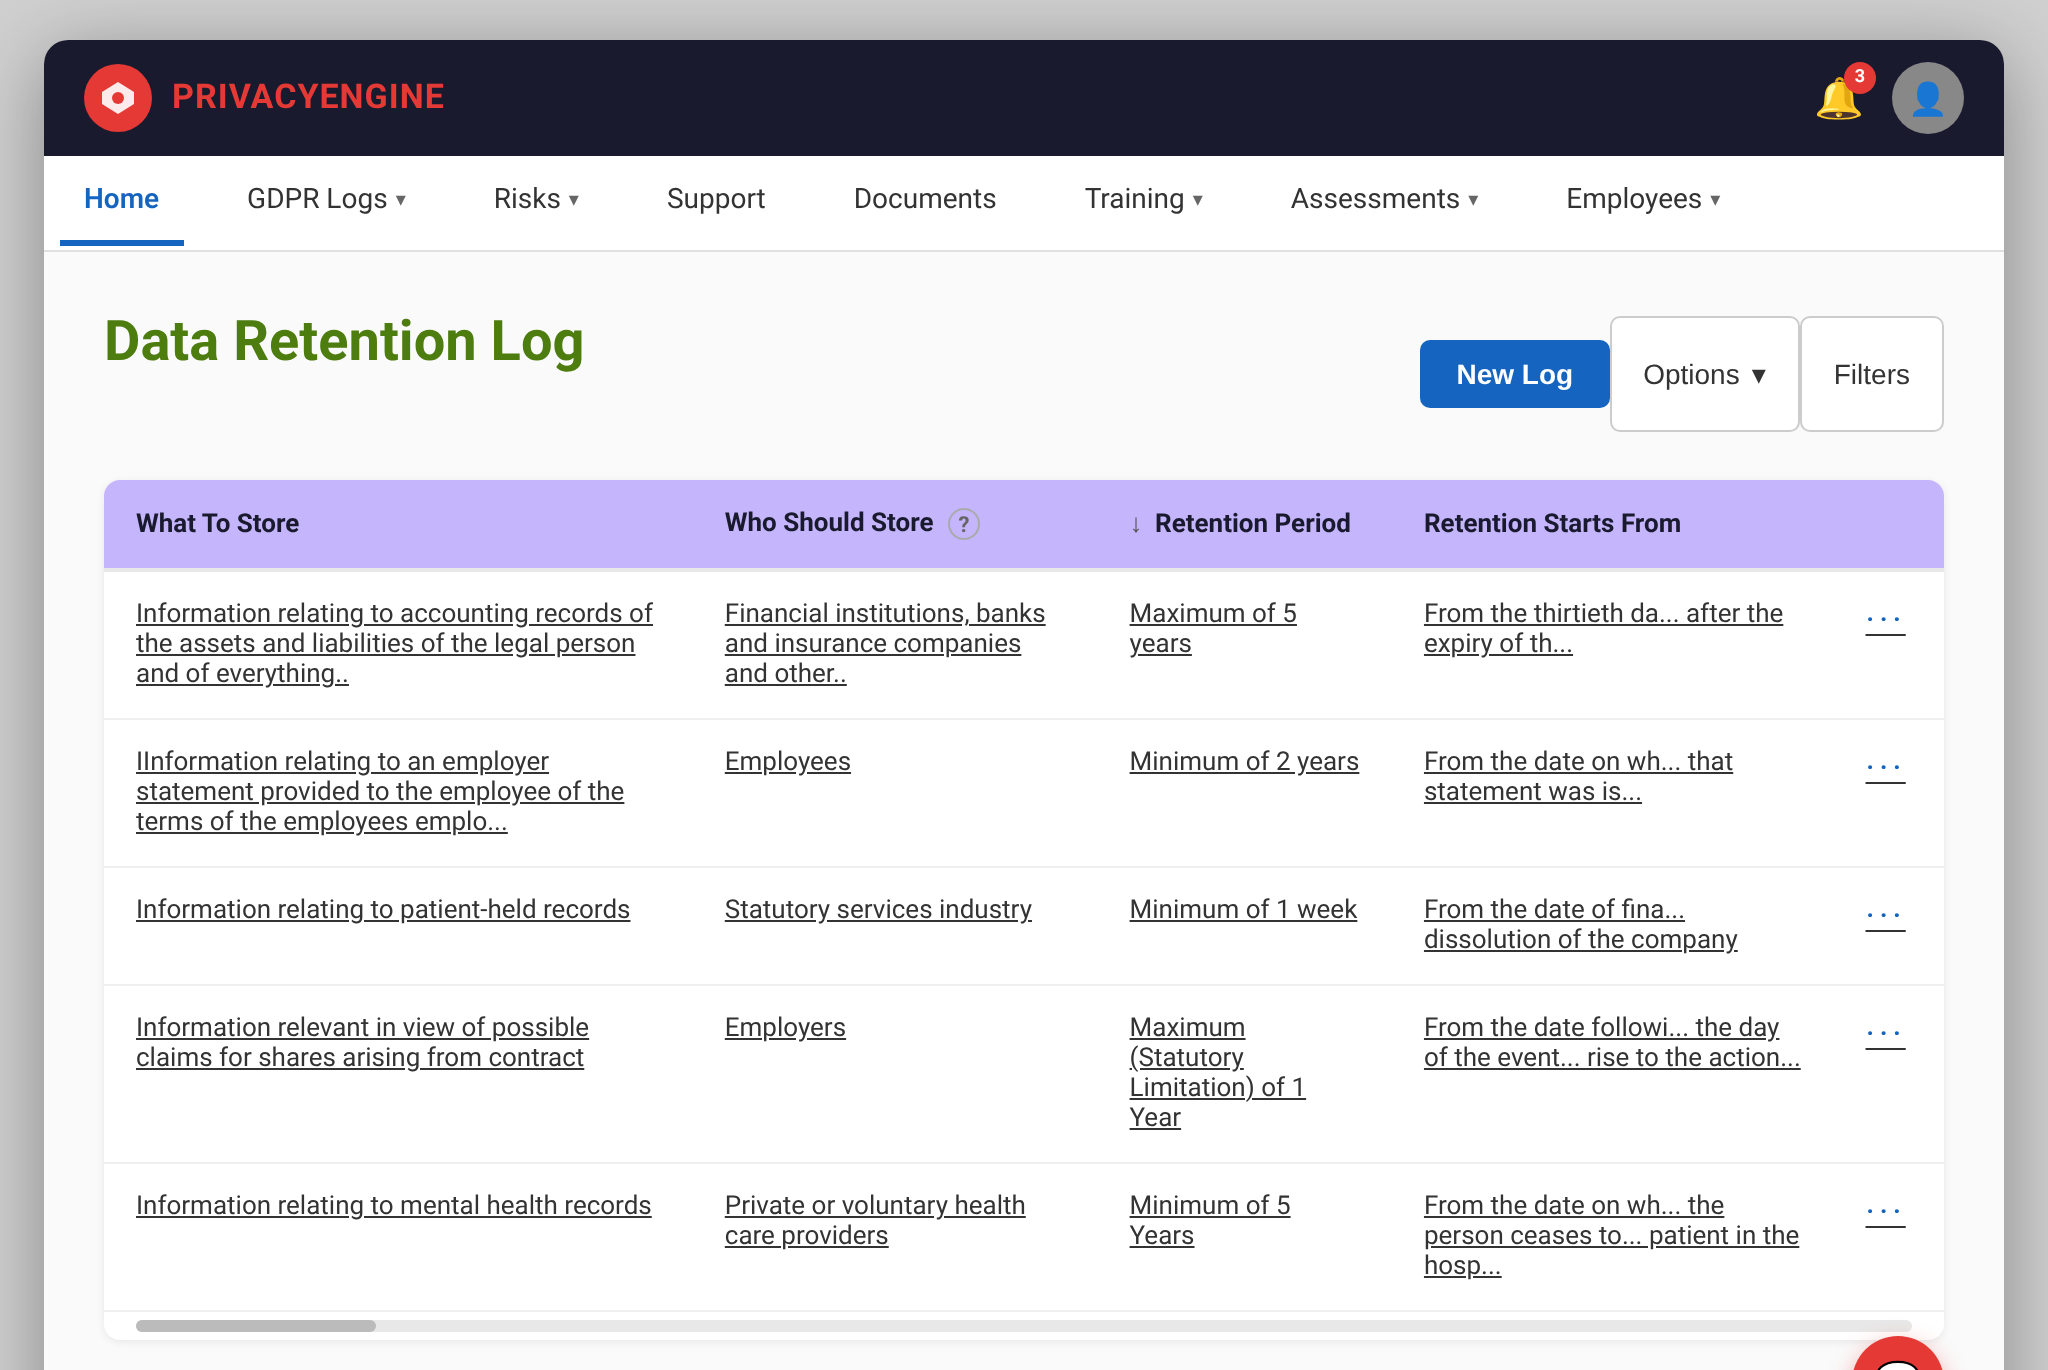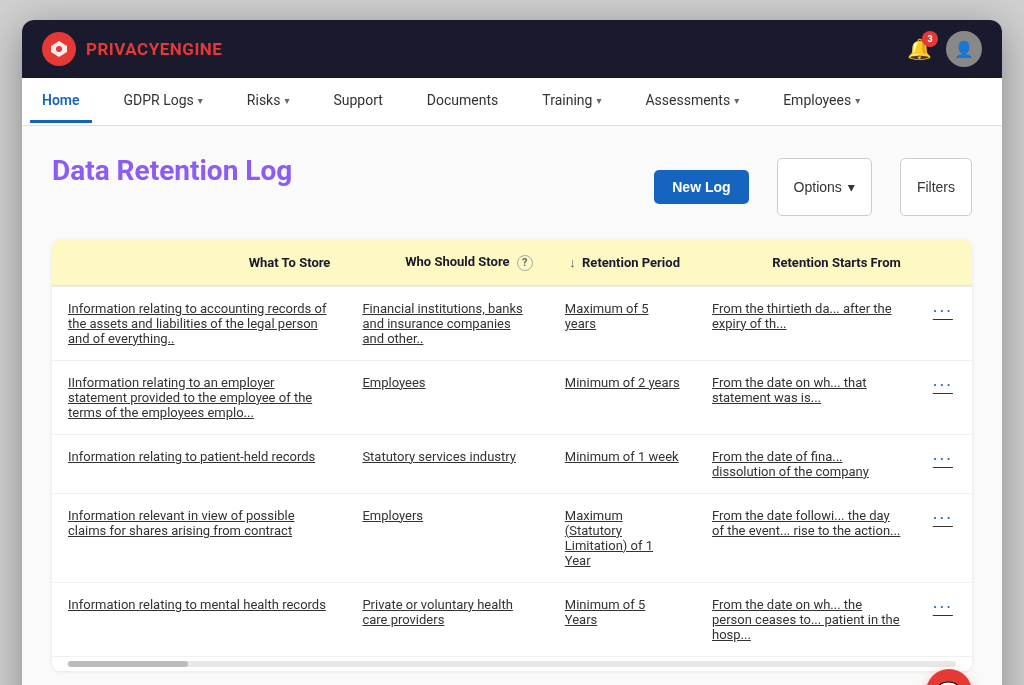--- a/index.html
+++ b/index.html
@@ -129,25 +129,25 @@
     }
     .page-header {
       display: flex;
       align-items: flex-start;
       justify-content: space-between;
       margin-bottom: 24px;
     }
     .page-title {
       font-size: 28px;
       font-weight: 700;
-      color: #8b5cf6;
+      color: #4d7c0f;
     }
     .header-actions {
       display: flex;
-      gap: 28px;
+      gap: 0;
       align-items: center;
       margin-top: 4px;
     }
     .btn-primary {
       background: #1565c0;
       color: white;
       border: none;
       padding: 9px 18px;
       border-radius: 5px;
       font-size: 14px;
@@ -175,25 +175,25 @@
     }
     .data-table {
       width: 100%;
       border-collapse: collapse;
     }
     .data-table thead tr {
       border-bottom: 2px solid #e8e8e8;
     }
     .data-table th {
       padding: 14px 16px;
-      text-align: right;
+      text-align: left;
       font-size: 13px;
       font-weight: 700;
       color: #1a1a2e;
-      background: #fef9c3;
+      background: #c4b5fd;
     }
     .data-table th .sort-icon {
       color: #555;
       margin-right: 3px;
     }
     .data-table th .help-icon {
       display: inline-flex;
       width: 16px;
       height: 16px;
       border: 1px solid #aaa;

